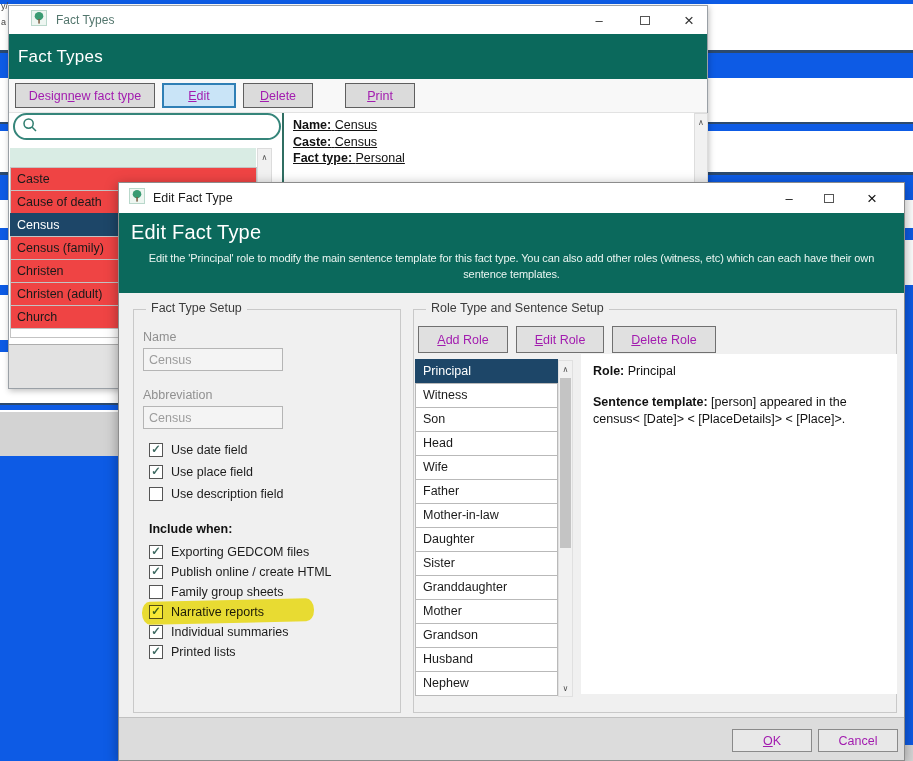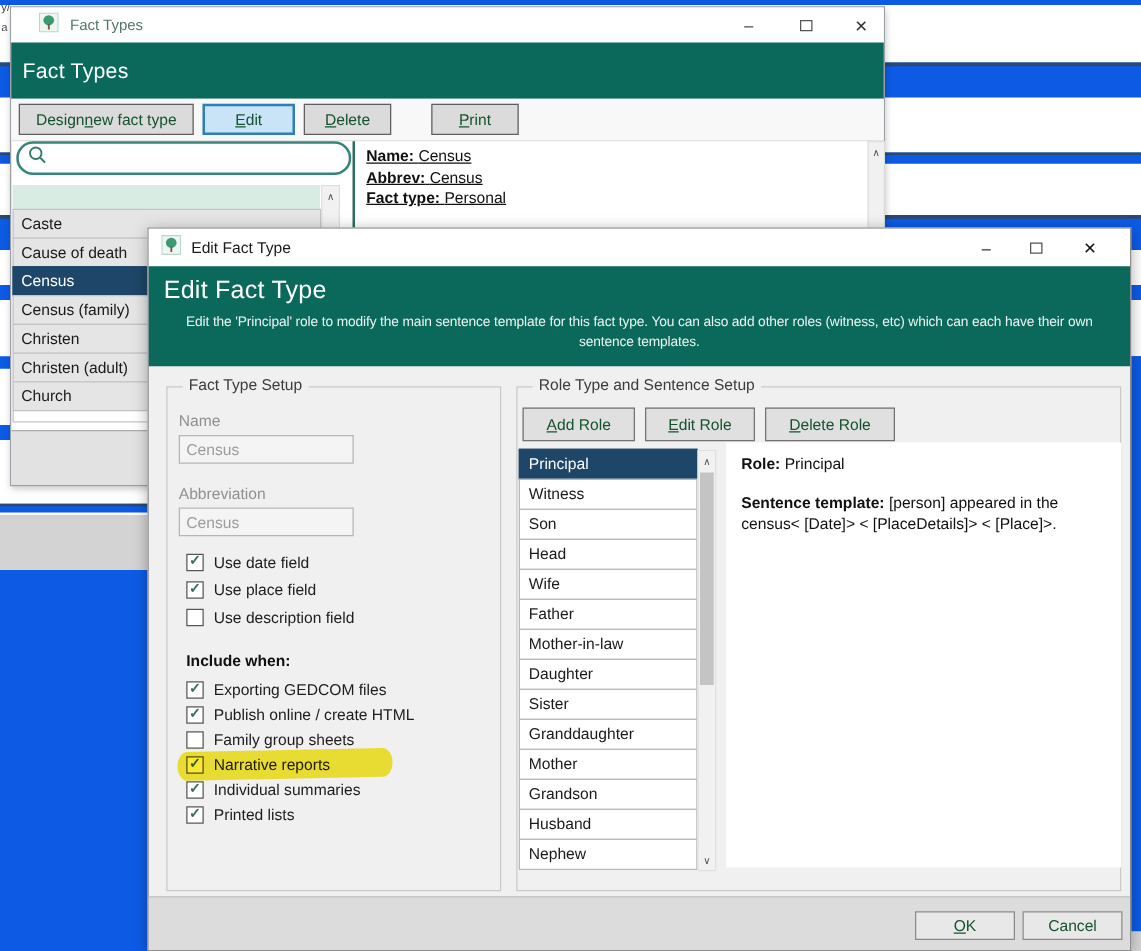--- a/index.html
+++ b/index.html
@@ -31,21 +31,21 @@
   #bgleftstripe{left:0;top:403px;width:460px;height:7px;border-top:2px solid var(--stripe-edge);}
   #bgleftgray{left:0;top:412px;width:460px;height:44px;background:#d3d3d3;}
   #bgbottom{left:0;top:456px;width:100%;height:305px;}
   #bgbrgray{left:858px;top:745px;width:55px;height:16px;background:#d6d6d6;}
   .frag{position:absolute;z-index:1;font-size:9px;color:#444;}
   #frag1{left:1px;top:1px;}
   #frag2{left:1px;top:17px;}
 
   
   .btn{display:flex;align-items:center;justify-content:center;background:#dbdbdb;
-       border:1px solid #5f5f5f;font-size:12.5px;color:#14532d;cursor:default;}
+       border:1px solid #5f5f5f;font-size:12.5px;color:#a21caf;cursor:default;}
   .btn u{text-decoration:underline;}
   .tbtn{position:absolute;top:0;width:32px;display:flex;align-items:center;justify-content:center;color:#555;}
   .tbtn .maxbox{width:10px;height:9px;border:1px solid #555;display:inline-block;}
   .glyph-close{font-size:17px;line-height:1;color:#333;}
   .glyph-min{font-size:13px;color:#333;}
   .scroll{position:absolute;background:#f1f1f1;border:1px solid #dcdcdc;}
   .scroll .arrow{position:absolute;left:0;width:100%;height:16px;display:flex;align-items:center;justify-content:center;
                  font-size:8px;color:#505050;background:#f1f1f1;}
   .scroll .arrow.up{top:0;}
   .scroll .arrow.down{bottom:0;}
@@ -70,21 +70,21 @@
   .w1-toolbar{position:absolute;left:0;top:73px;right:0;height:34px;background:#f8f8f8;
         border-bottom:1px solid #e2e2e2;display:flex;align-items:center;padding-left:6px;gap:7px;}
   .w1-toolbar .btn{height:25px;}
   #tb0{width:140px;} #tb1{width:74px;background:var(--editbg);border:2px solid var(--editborder);}
   #tb2{width:70px;} #tb3{width:70px;margin-left:25px;}
   .w1-search{position:absolute;left:4px;top:107px;width:268px;height:27px;background:#fff;
         border:2px solid #35857a;border-radius:14px;display:flex;align-items:center;padding-left:7px;}
   .w1-search input{border:none;outline:none;background:transparent;font-size:12.5px;flex:1;height:20px;margin-left:5px;}
   .list-mint{position:absolute;left:1px;top:142px;width:246px;height:20px;background:#d9ece4;}
   #fact-list{position:absolute;left:1px;top:162px;width:247px;}
-  .fact-row{height:24px;margin-top:-1px;border:1px solid #c3c3c3;background:#e5e5e5;font-size:12.5px;
+  .fact-row{height:24px;margin-top:-1px;border:1px solid #c3c3c3;background:#ef4444;font-size:12.5px;
         color:#1a1a1a;line-height:22px;padding-left:6px;}
   .fact-row.selected{background:var(--sel);border-color:var(--sel);color:#fff;}
   .list-end{height:10px;margin-top:-1px;border:1px solid #c3c3c3;background:#fff;}
   #w1-list-scroll{left:248px;top:142px;width:15px;height:198px;}
   #w1-list-scroll .thumb{top:38px;height:55px;}
   .w1-vsep{position:absolute;left:273px;top:107px;width:2px;height:233px;background:#2f6e62;}
   .w1-details{position:absolute;left:284px;top:111px;width:390px;font-size:12.5px;line-height:16.5px;color:#111;text-decoration:underline;}
   .w1-details .useline{margin-top:13px;font-weight:700;}
   #w1-right-scroll{left:685px;top:107px;width:14px;height:233px;border-left:1px solid #ddd;}
   .w1-bottom{position:absolute;left:0;right:0;bottom:0;height:44px;background:#e2e2e2;border-top:1px solid #adadad;}
@@ -198,21 +198,21 @@
         <div class="fact-row">Church</div>
         <div class="list-end"></div>
       </div>
     <div class="scroll" id="w1-list-scroll">
       <span class="arrow up">∧</span>
       <span class="thumb"></span>
     </div>
     <div class="w1-vsep"></div>
     <div class="w1-details">
       <div><b>Name:</b> <span>Census</span></div>
-      <div><b>Abbrev:</b> <span>Census</span></div>
+      <div><b>Caste:</b> <span>Census</span></div>
       <div><b>Fact type:</b> <span>Personal</span></div>
       <div class="useline">Use</div>
     </div>
     <div class="scroll" id="w1-right-scroll">
       <span class="arrow up">∧</span>
     </div>
     <div class="w1-bottom"></div>
   </div>
 
   <div id="win2">

